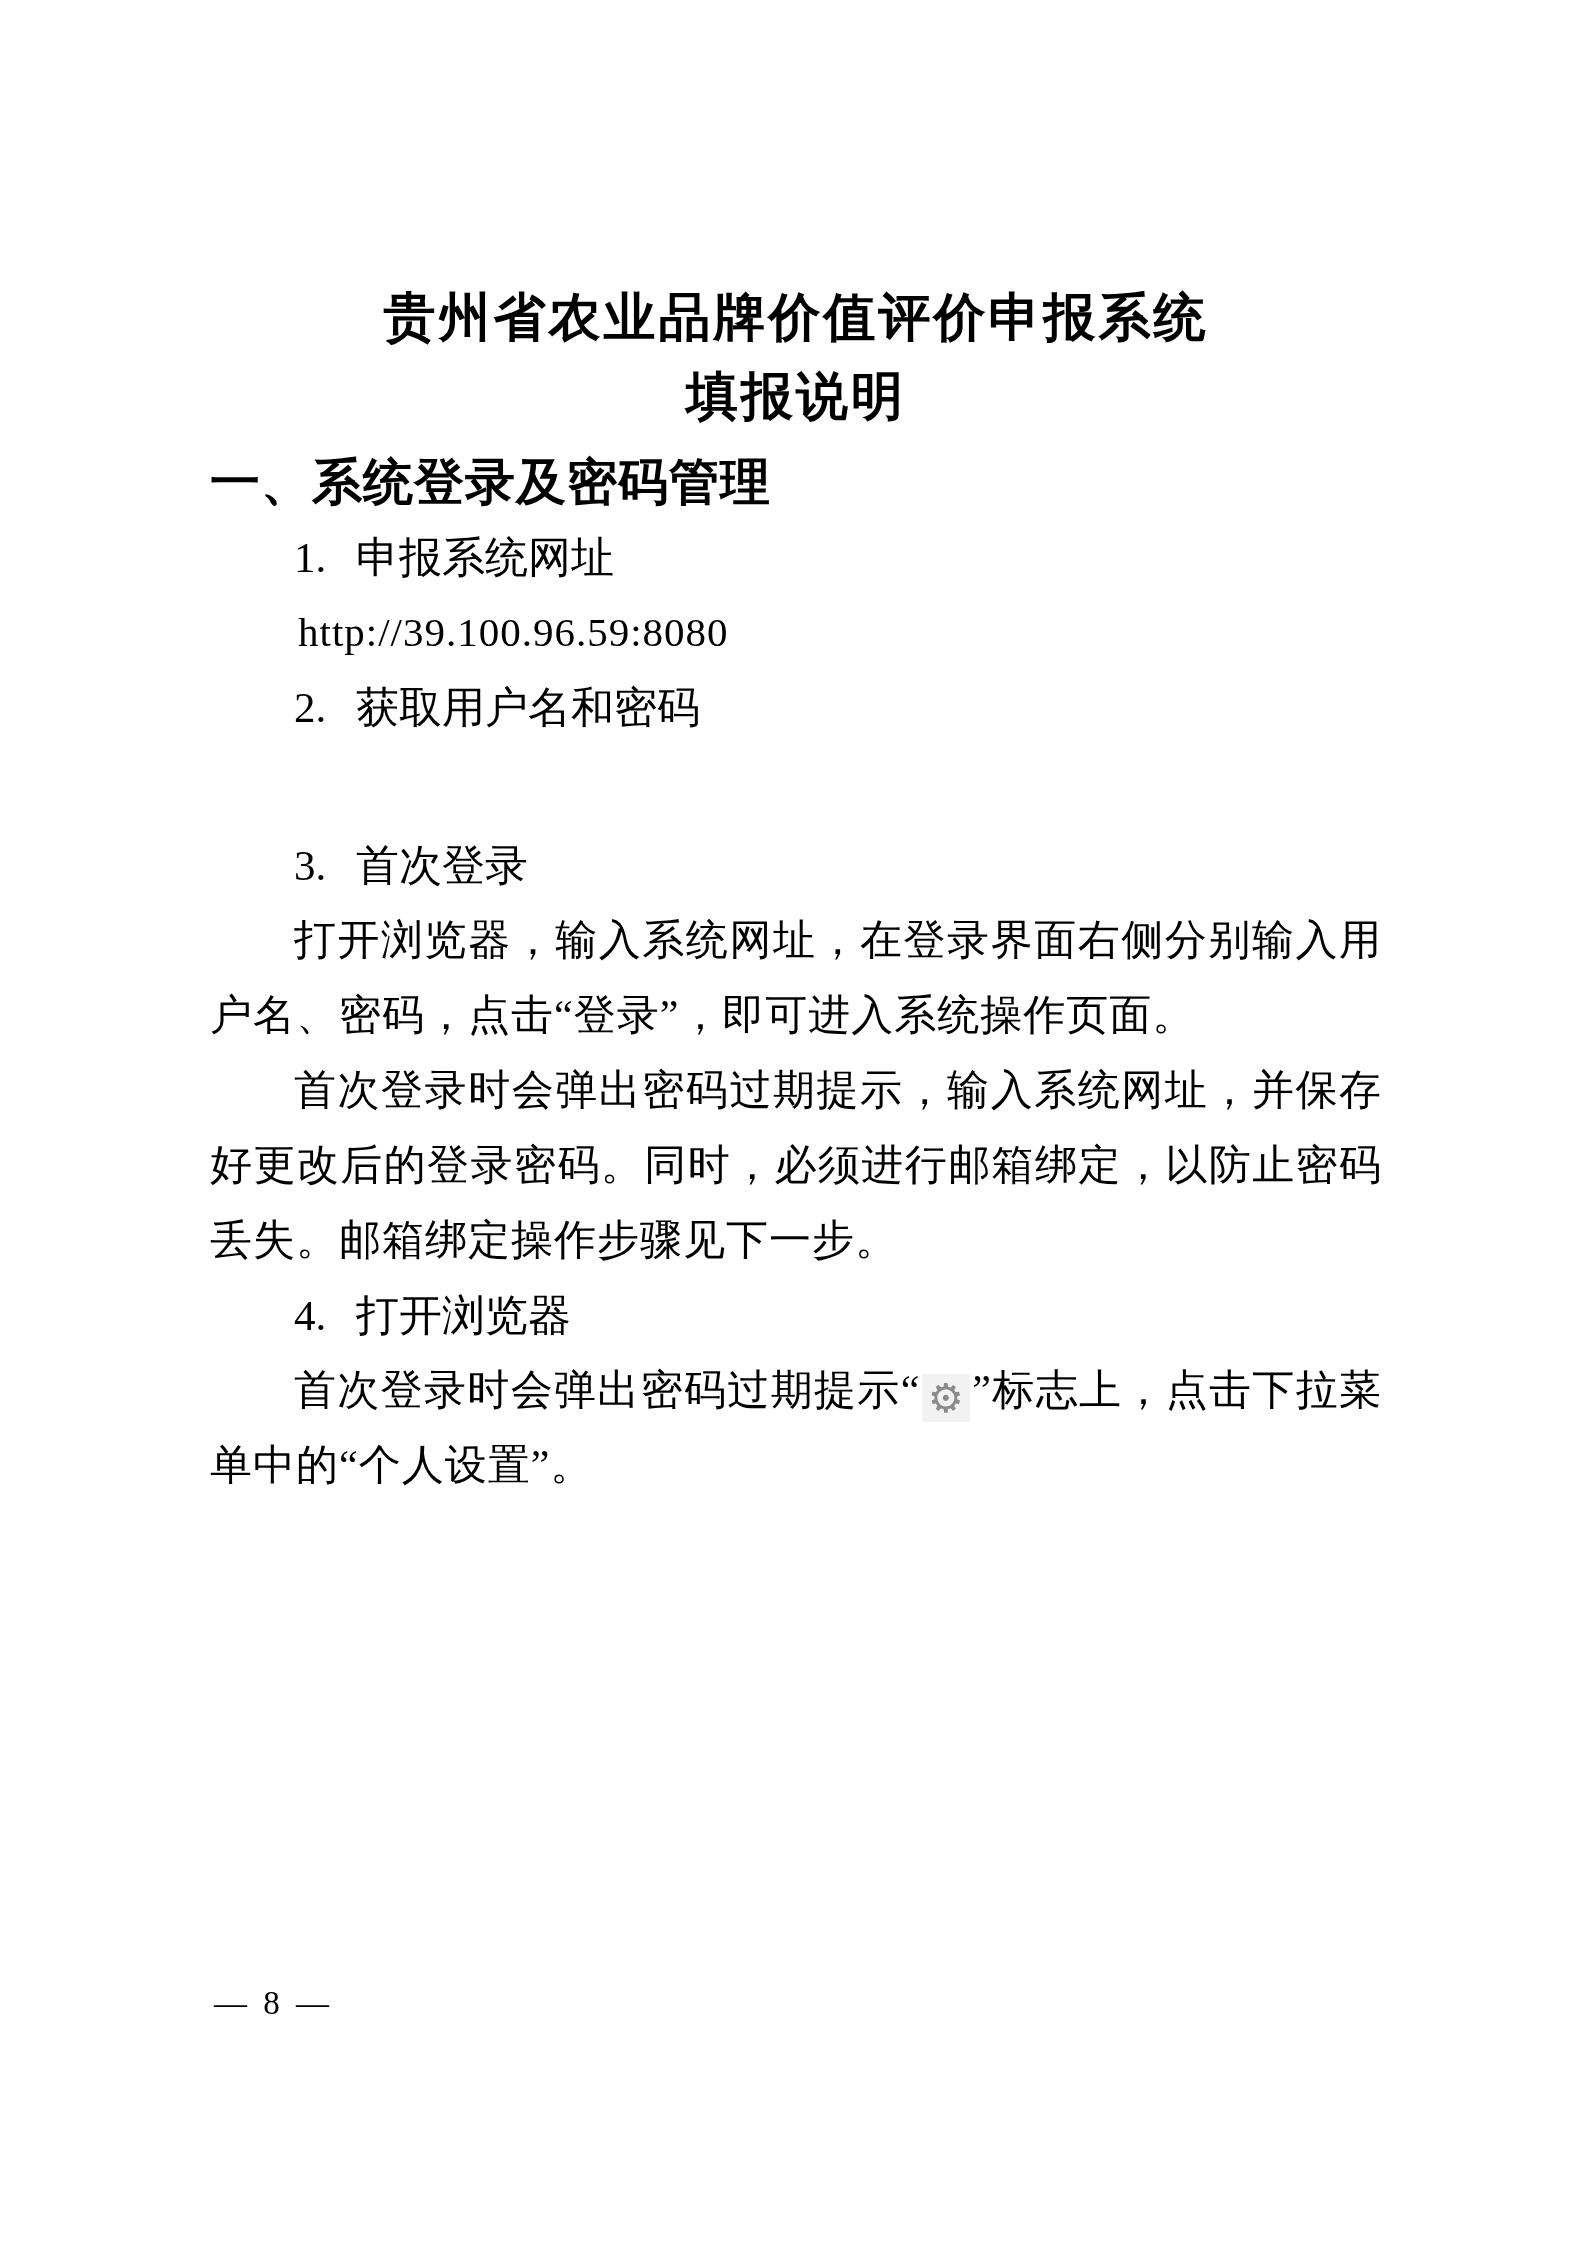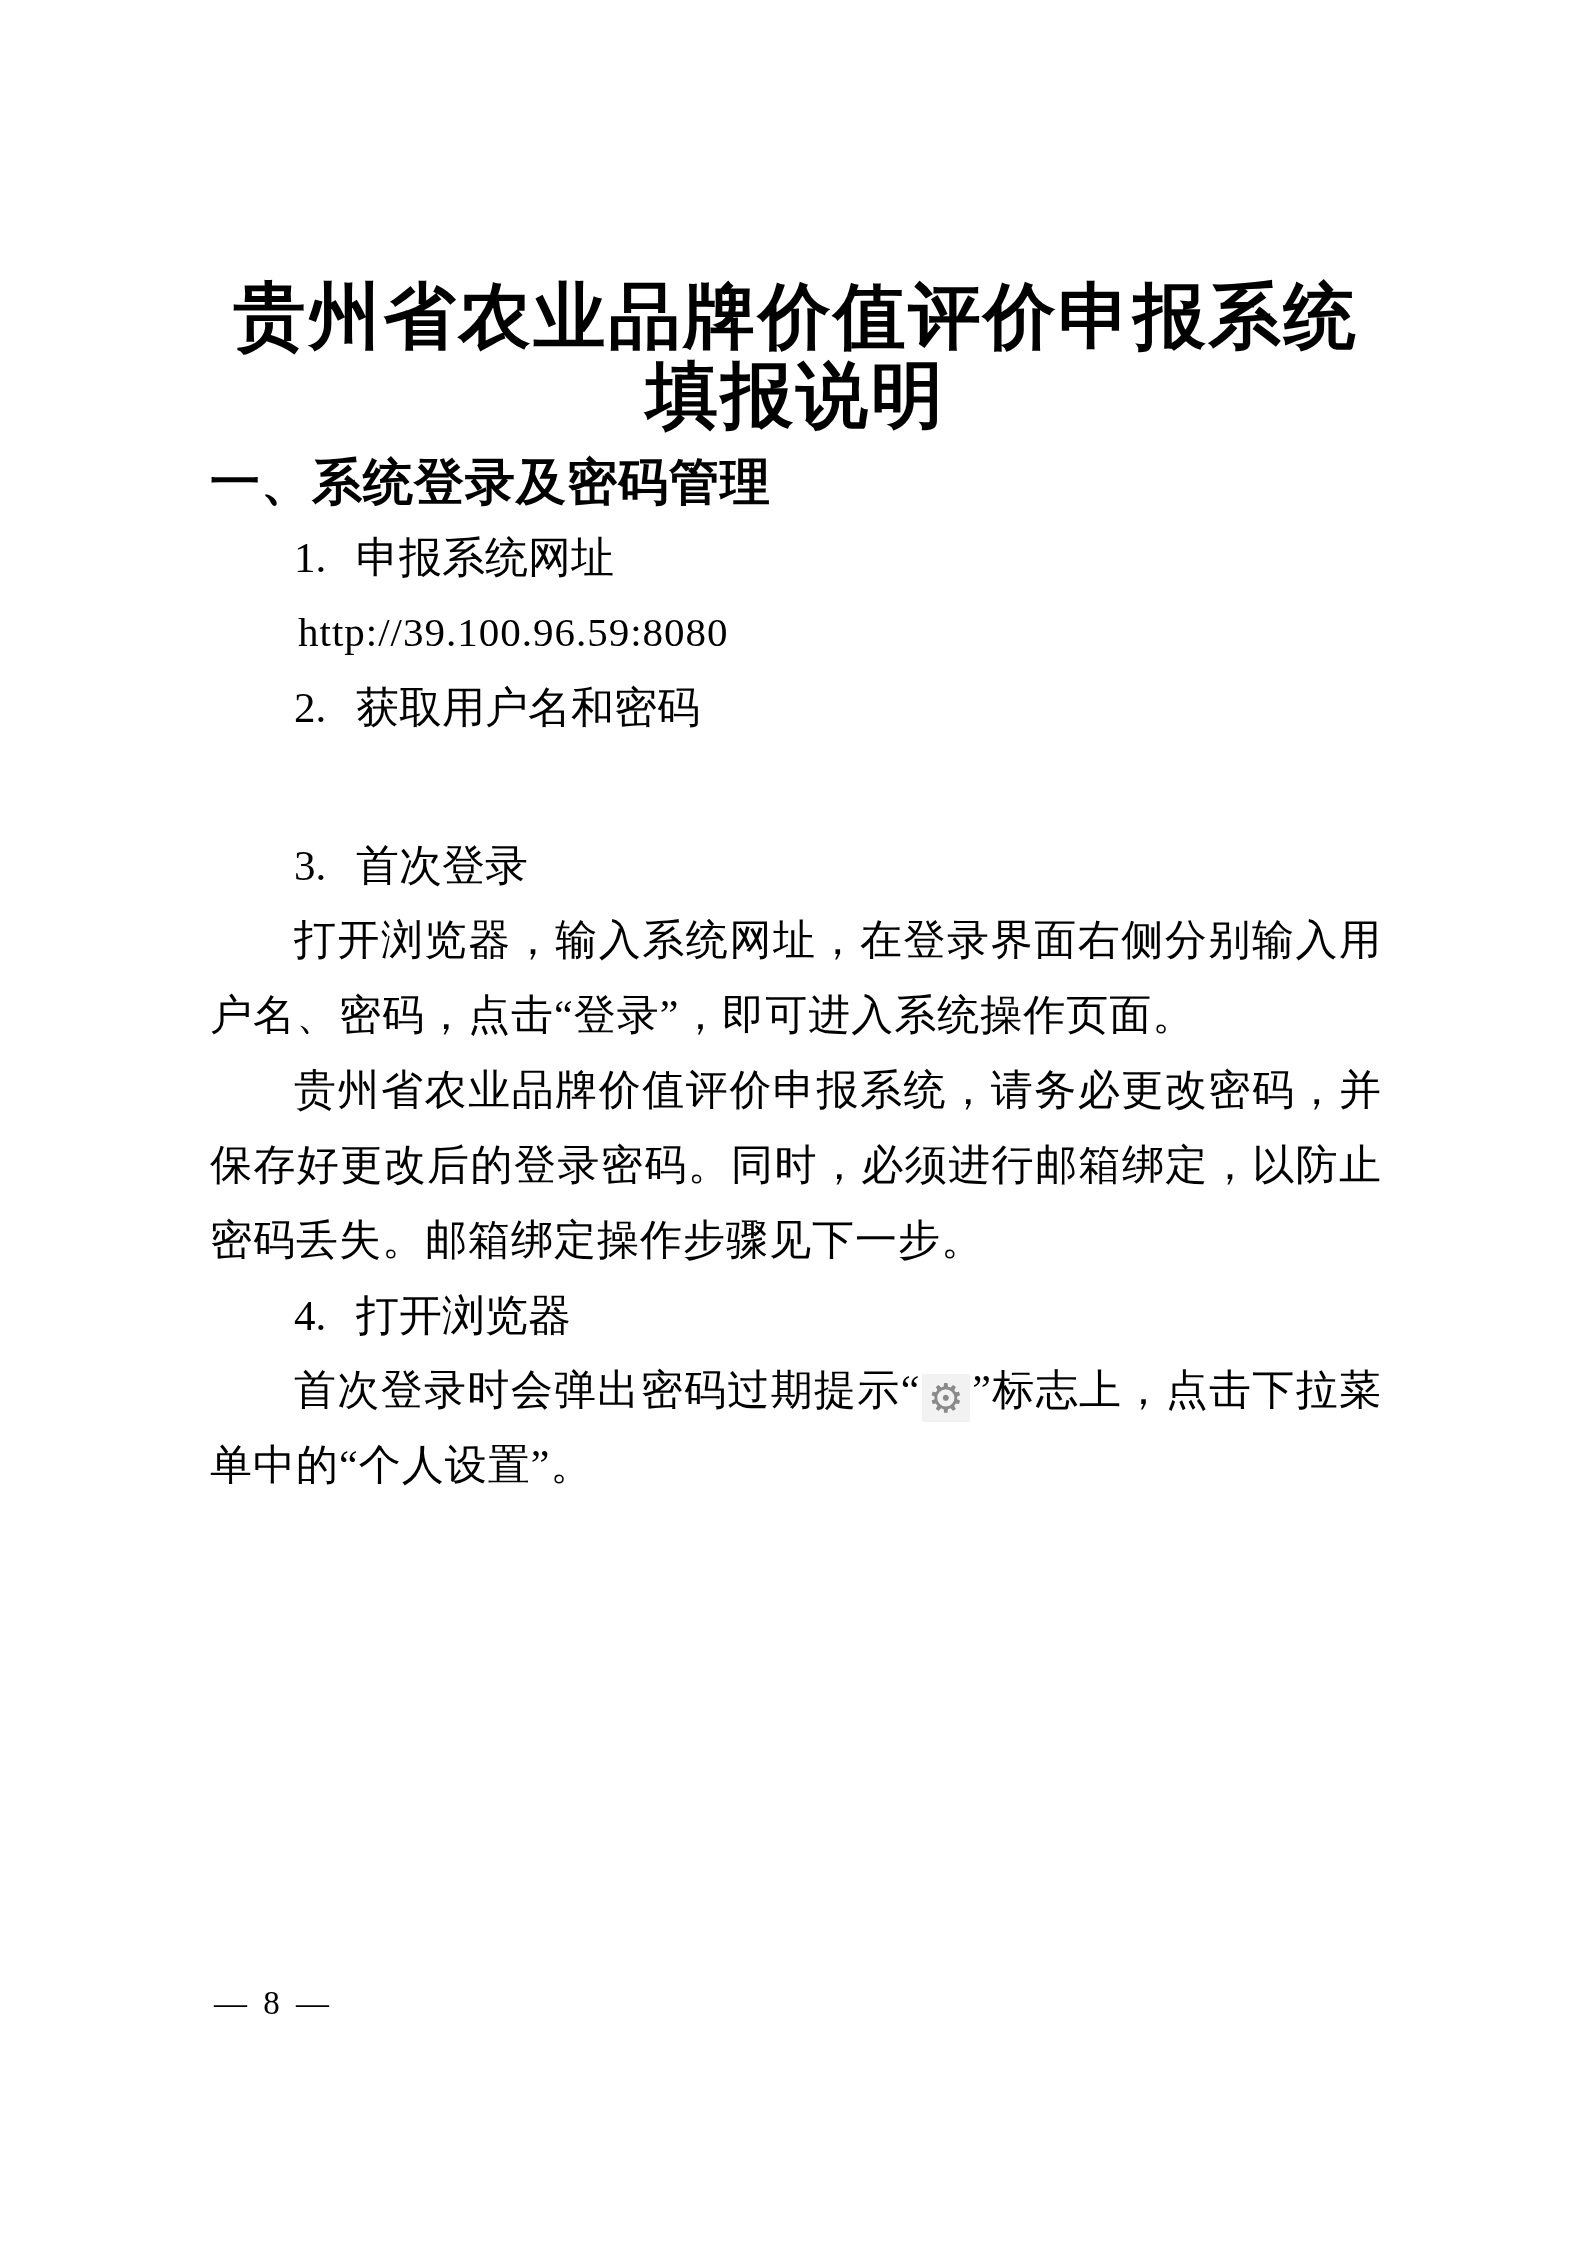--- a/index.html
+++ b/index.html
@@ -15,23 +15,23 @@
   }
   .content {
     position: absolute;
     left: 210px;
     top: 278px;
     width: 1172px;
   }
   .doc-title {
     margin: 0 0 8px 0;
     text-align: center;
-    font-family: Liberation Serif, serif;
+    font-family: Liberation Sans, sans-serif;
     font-weight: 700;
-    font-size: 72px;
+    font-size: 52px;
     letter-spacing: 3px;
     line-height: 79px;
   }
   .doc-title .t-line { display: block; }
   .sec-heading {
     margin: 0;
     font-family: "Liberation Sans", "DejaVu Sans", sans-serif;
     font-weight: 700;
     font-size: 50px;
     letter-spacing: 1px;
@@ -115,21 +115,21 @@
     <h3 class="sub-heading">
       <span class="num">2.</span><span>获取用户名和密码</span>
     </h3>
 
 
     <h3 class="sub-heading gap-before">
       <span class="num">3.</span><span>首次登录</span>
     </h3>
 
     <p class="body-para">打开浏览器，输入系统网址，在登录界面右侧分别输入用户名、密码，点击“登录”，即可进入系统操作页面。</p>
-    <p class="body-para">贵州省农业品牌价值评价申报系统，请务必更改密码，并保存好更改后的登录密码。同时，必须进行邮箱绑定，以防止密码丢失。邮箱绑定操作步骤见下一步。</p>
+    <p class="body-para">首次登录时会弹出密码过期提示，输入系统网址，并保存好更改后的登录密码。同时，必须进行邮箱绑定，以防止密码丢失。邮箱绑定操作步骤见下一步。</p>
 
     <h3 class="sub-heading">
       <span class="num">4.</span><span>打开浏览器</span>
     </h3>
 
     <p class="body-para"><span>首次登录时会弹出密码过期提示“</span><span class="gear-badge">⚙</span><span>”标志上，点击下拉菜单中的“个人设置”。</span></p>
 
   </div>
 
   <div class="page-number">— 8 —</div>

